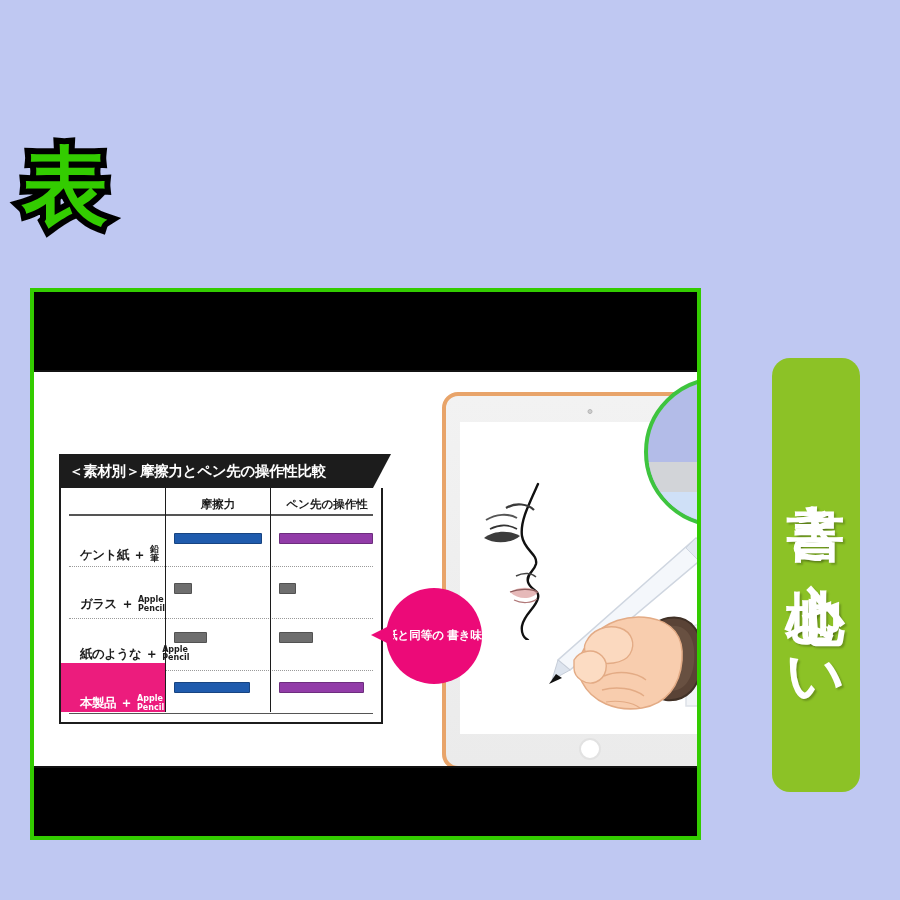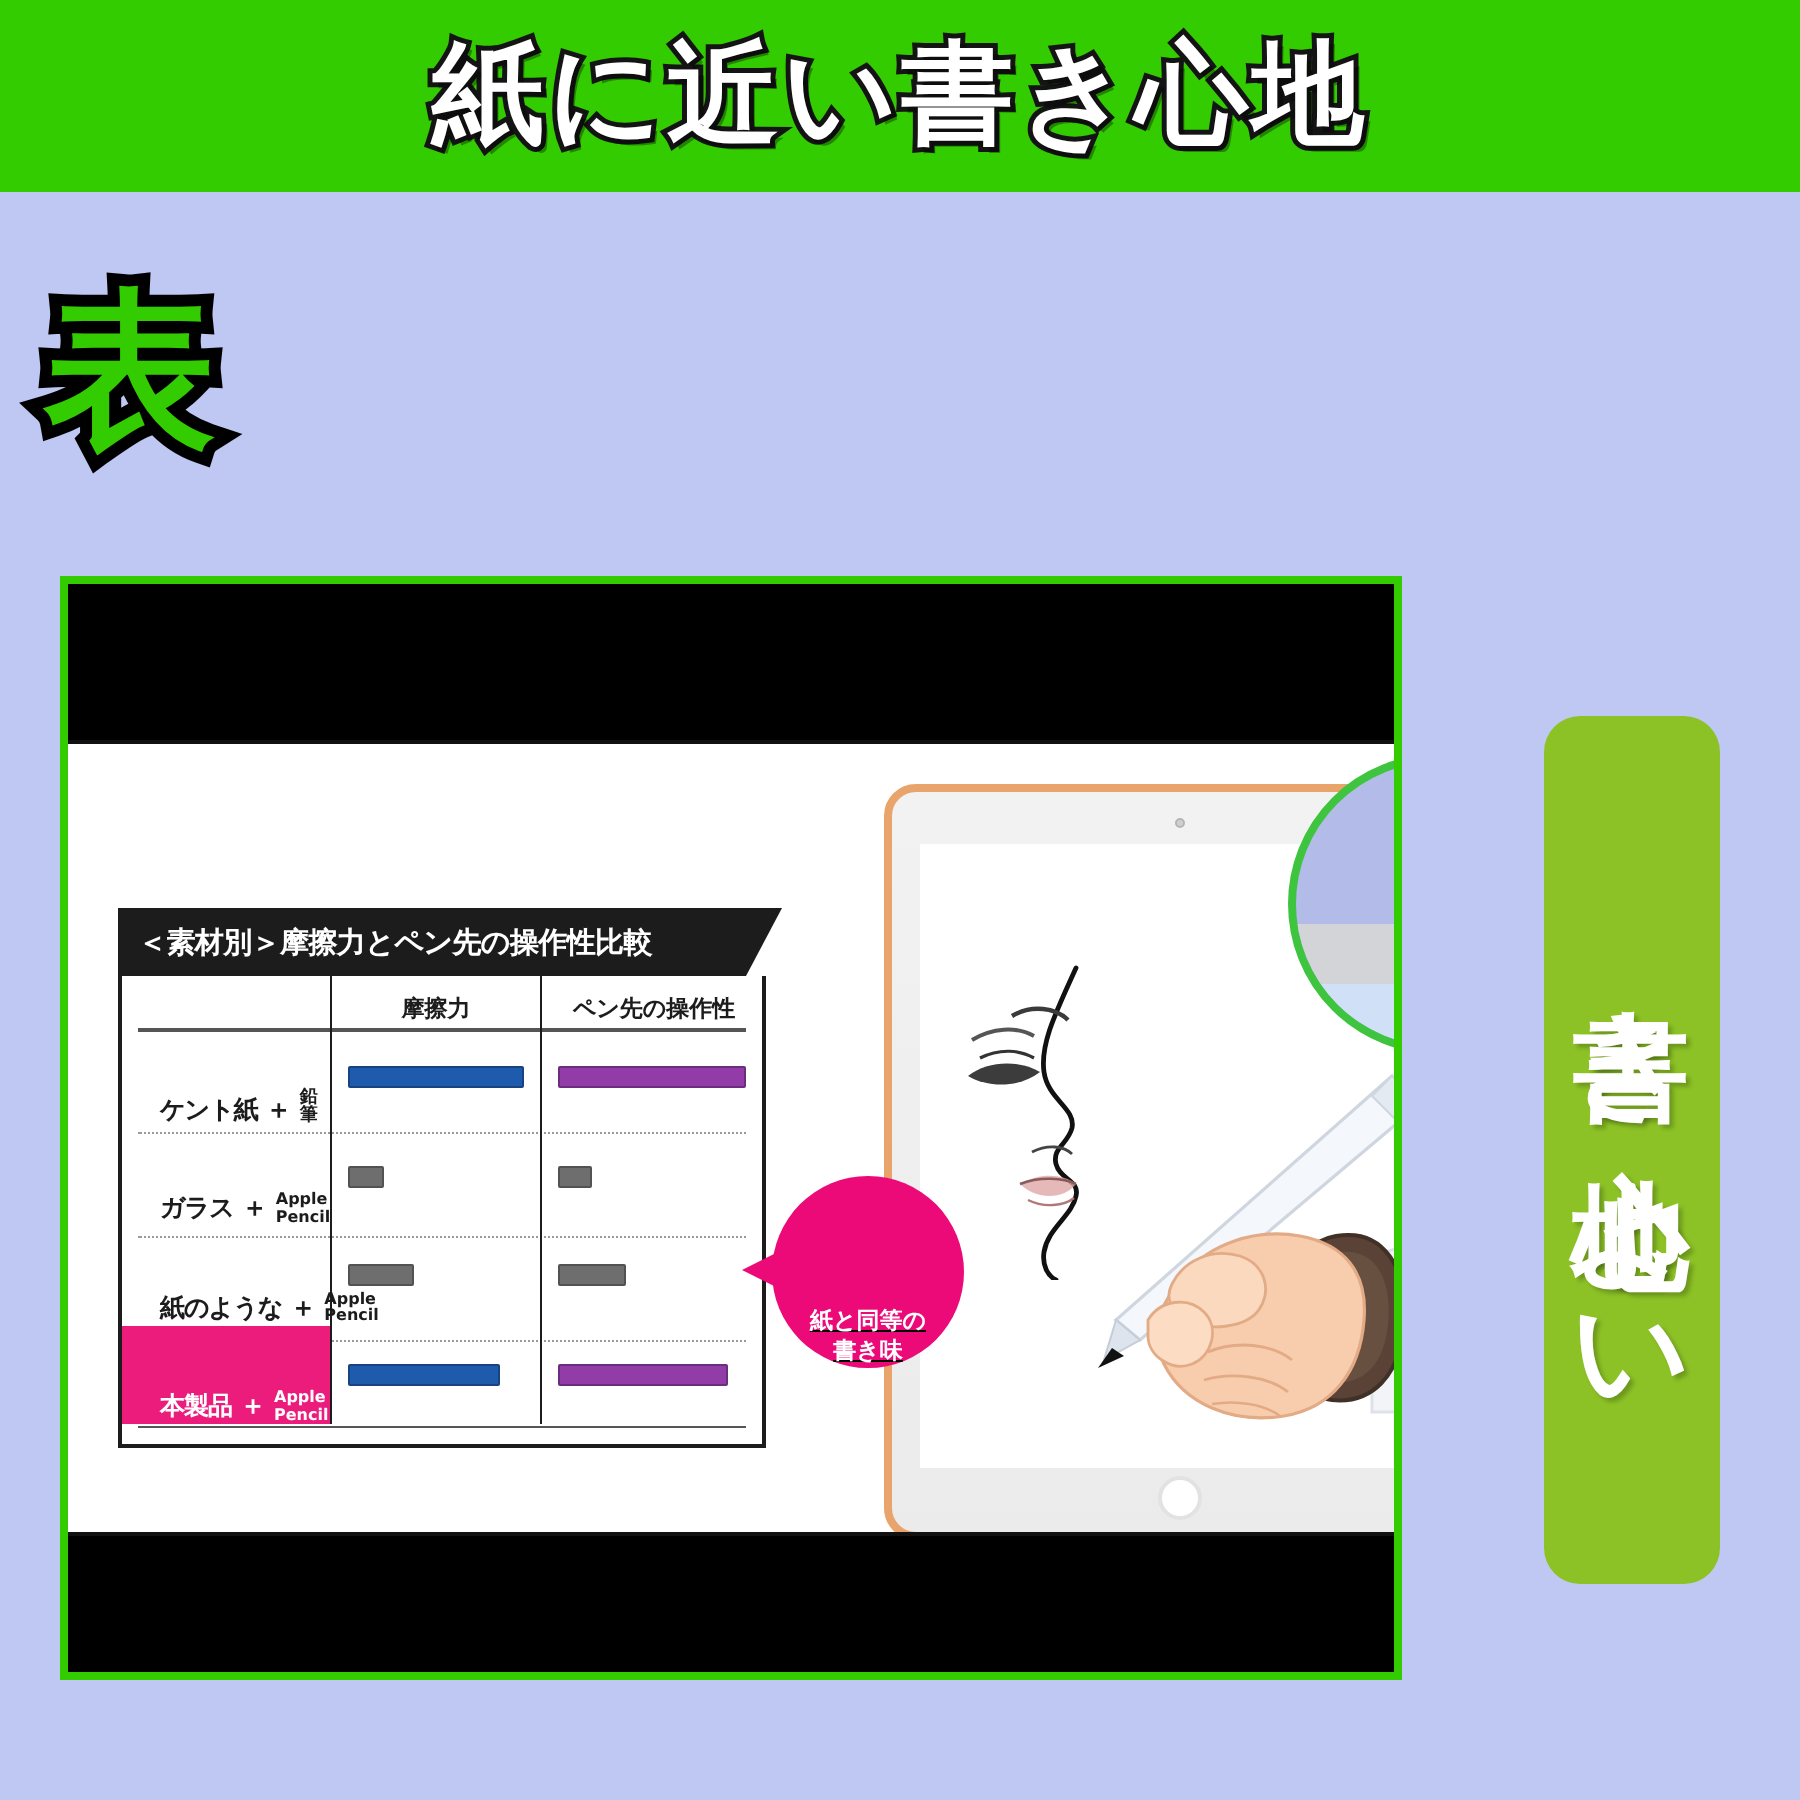--- a/index.html
+++ b/index.html
@@ -134,22 +134,22 @@
   }
   .bar.friction { background: #1f5bad; }
   .bar.control  { background: #923ca8; }
   .bar.neutral  { background: #6e6e6e; }
 
   
   .speech-bubble {
     position: absolute; left: 352px; top: 216px;
     width: 96px; height: 96px; border-radius: 50%;
     background: #ec0a78;
-    display: flex; flex-direction: column; align-items: center;
-    justify-content: flex-end; z-index: 6; text-decoration: underline;
+    display: flex; align-items: center;
+    justify-content: space-between; z-index: 6;
   }
   .speech-bubble::after {
     content: ""; position: absolute; left: -15px; top: 36px;
     width: 0; height: 0;
     border-top: 11px solid transparent;
     border-bottom: 11px solid transparent;
     border-right: 22px solid #ec0a78;
   }
   .bubble-line {
     color: #fff; font-size: 11.5px; font-weight: bold;
@@ -216,23 +216,20 @@
     font-size: 58px; font-weight: bold; color: #ffffff;
     letter-spacing: 6px; line-height: 1;
     text-shadow: 2px 2px 2px rgba(0,0,0,.22);
   }
 </style>
 </head>
 <body>
 
 <div id="page">
 
-  <div class="header-banner">
-    <div class="header-title">紙に近い書き心地</div>
-  </div>
 
   <div class="subtitle-row">
     <div class="badge-omote">表</div>
   </div>
 
   <div class="photo-frame">
     <div class="letterbox-top"></div>
     <div class="letterbox-bottom"></div>
 
     <div class="photo-inner">

